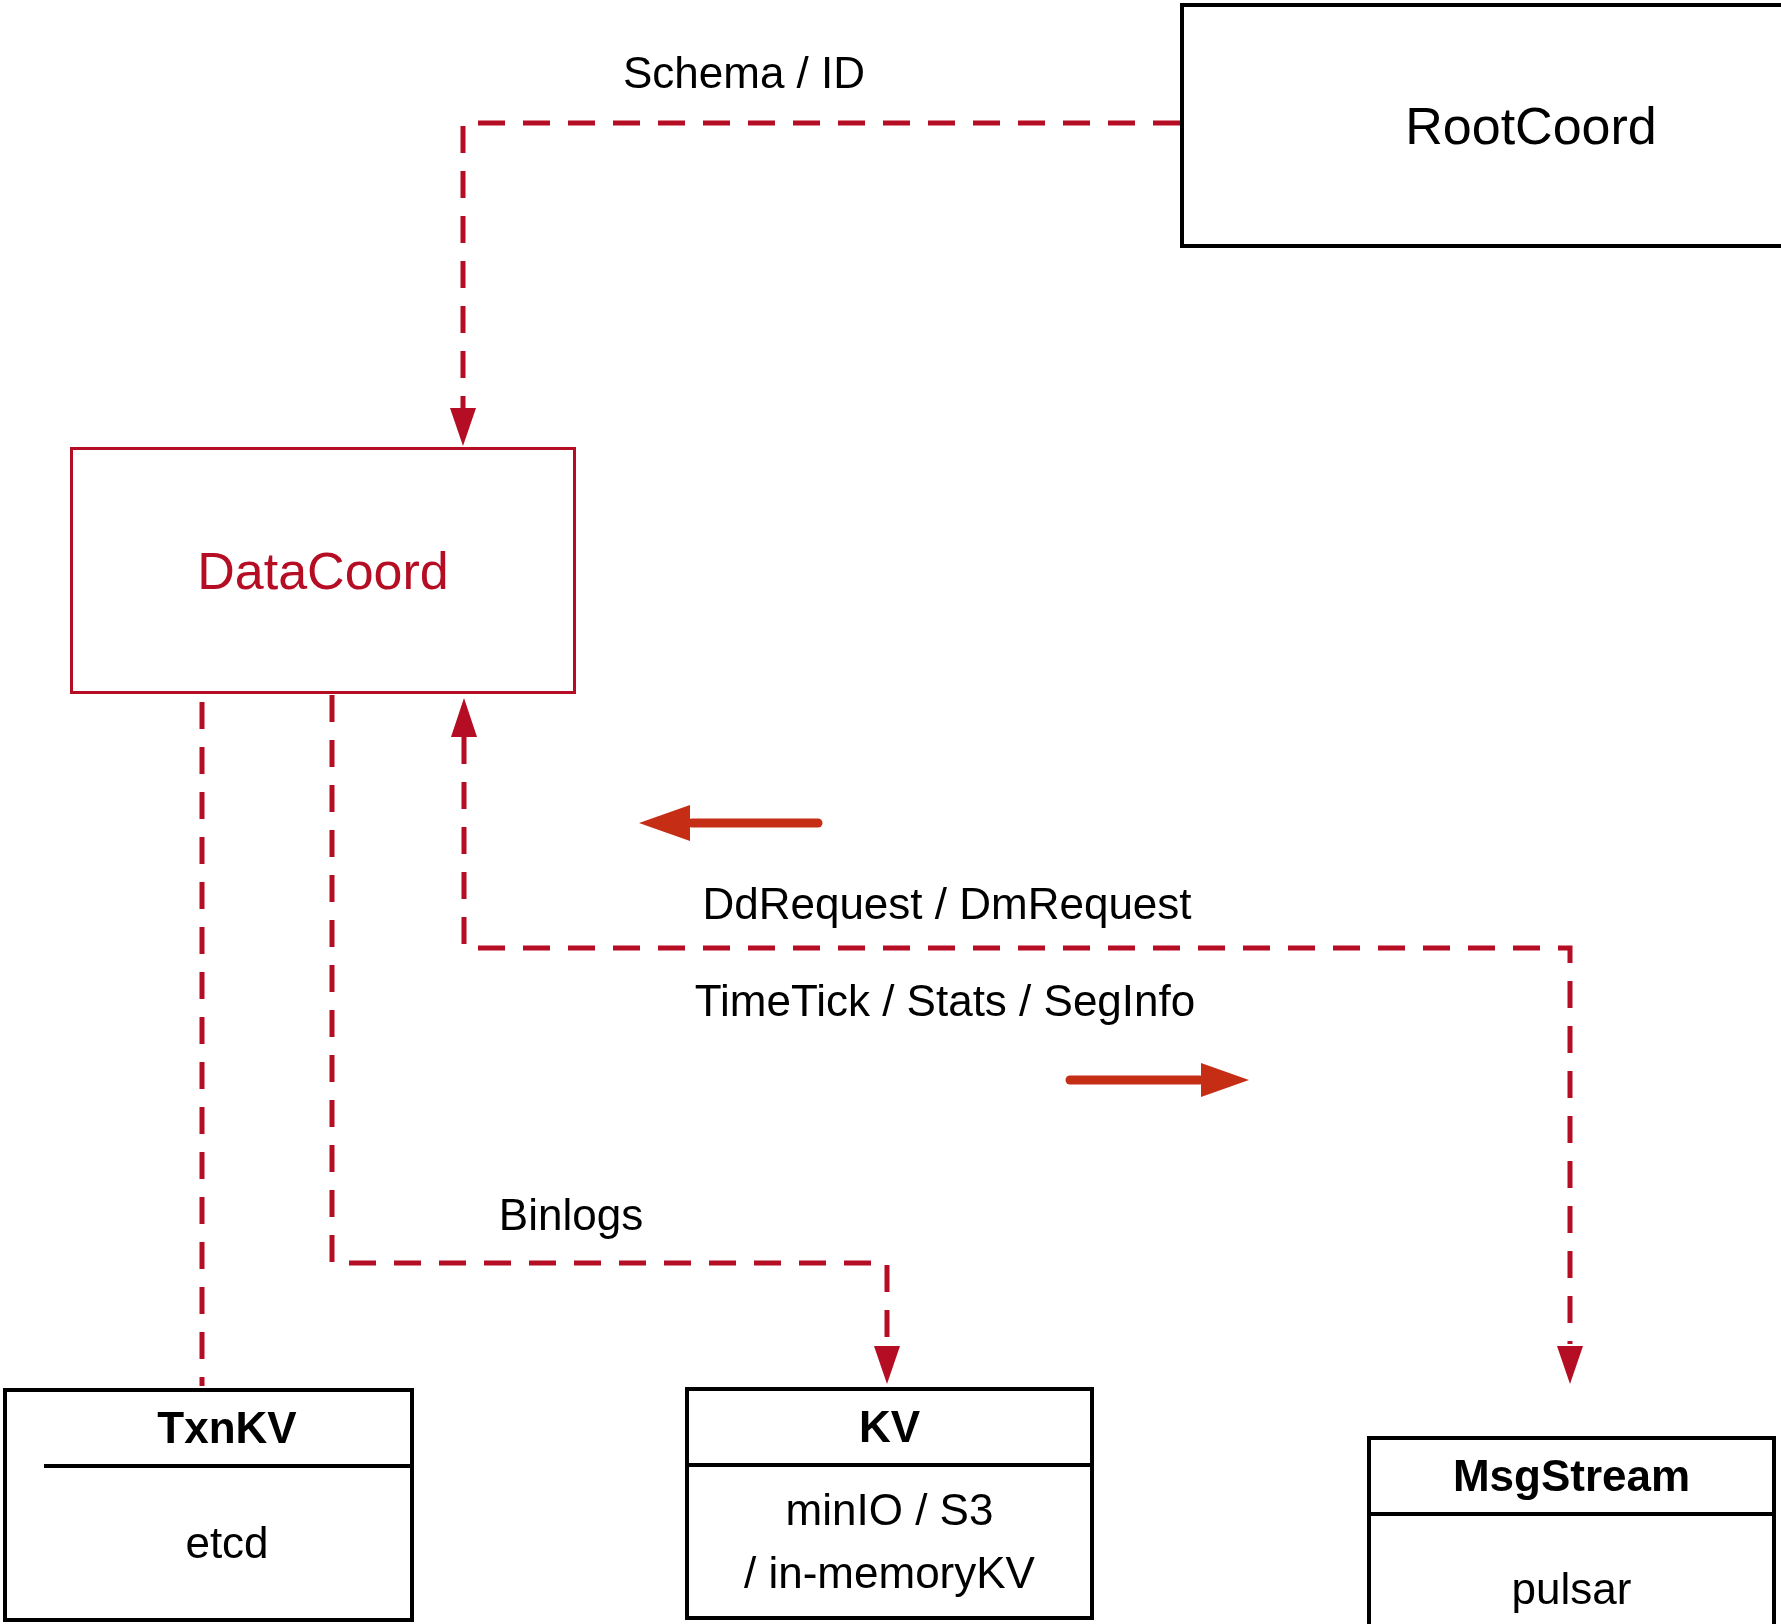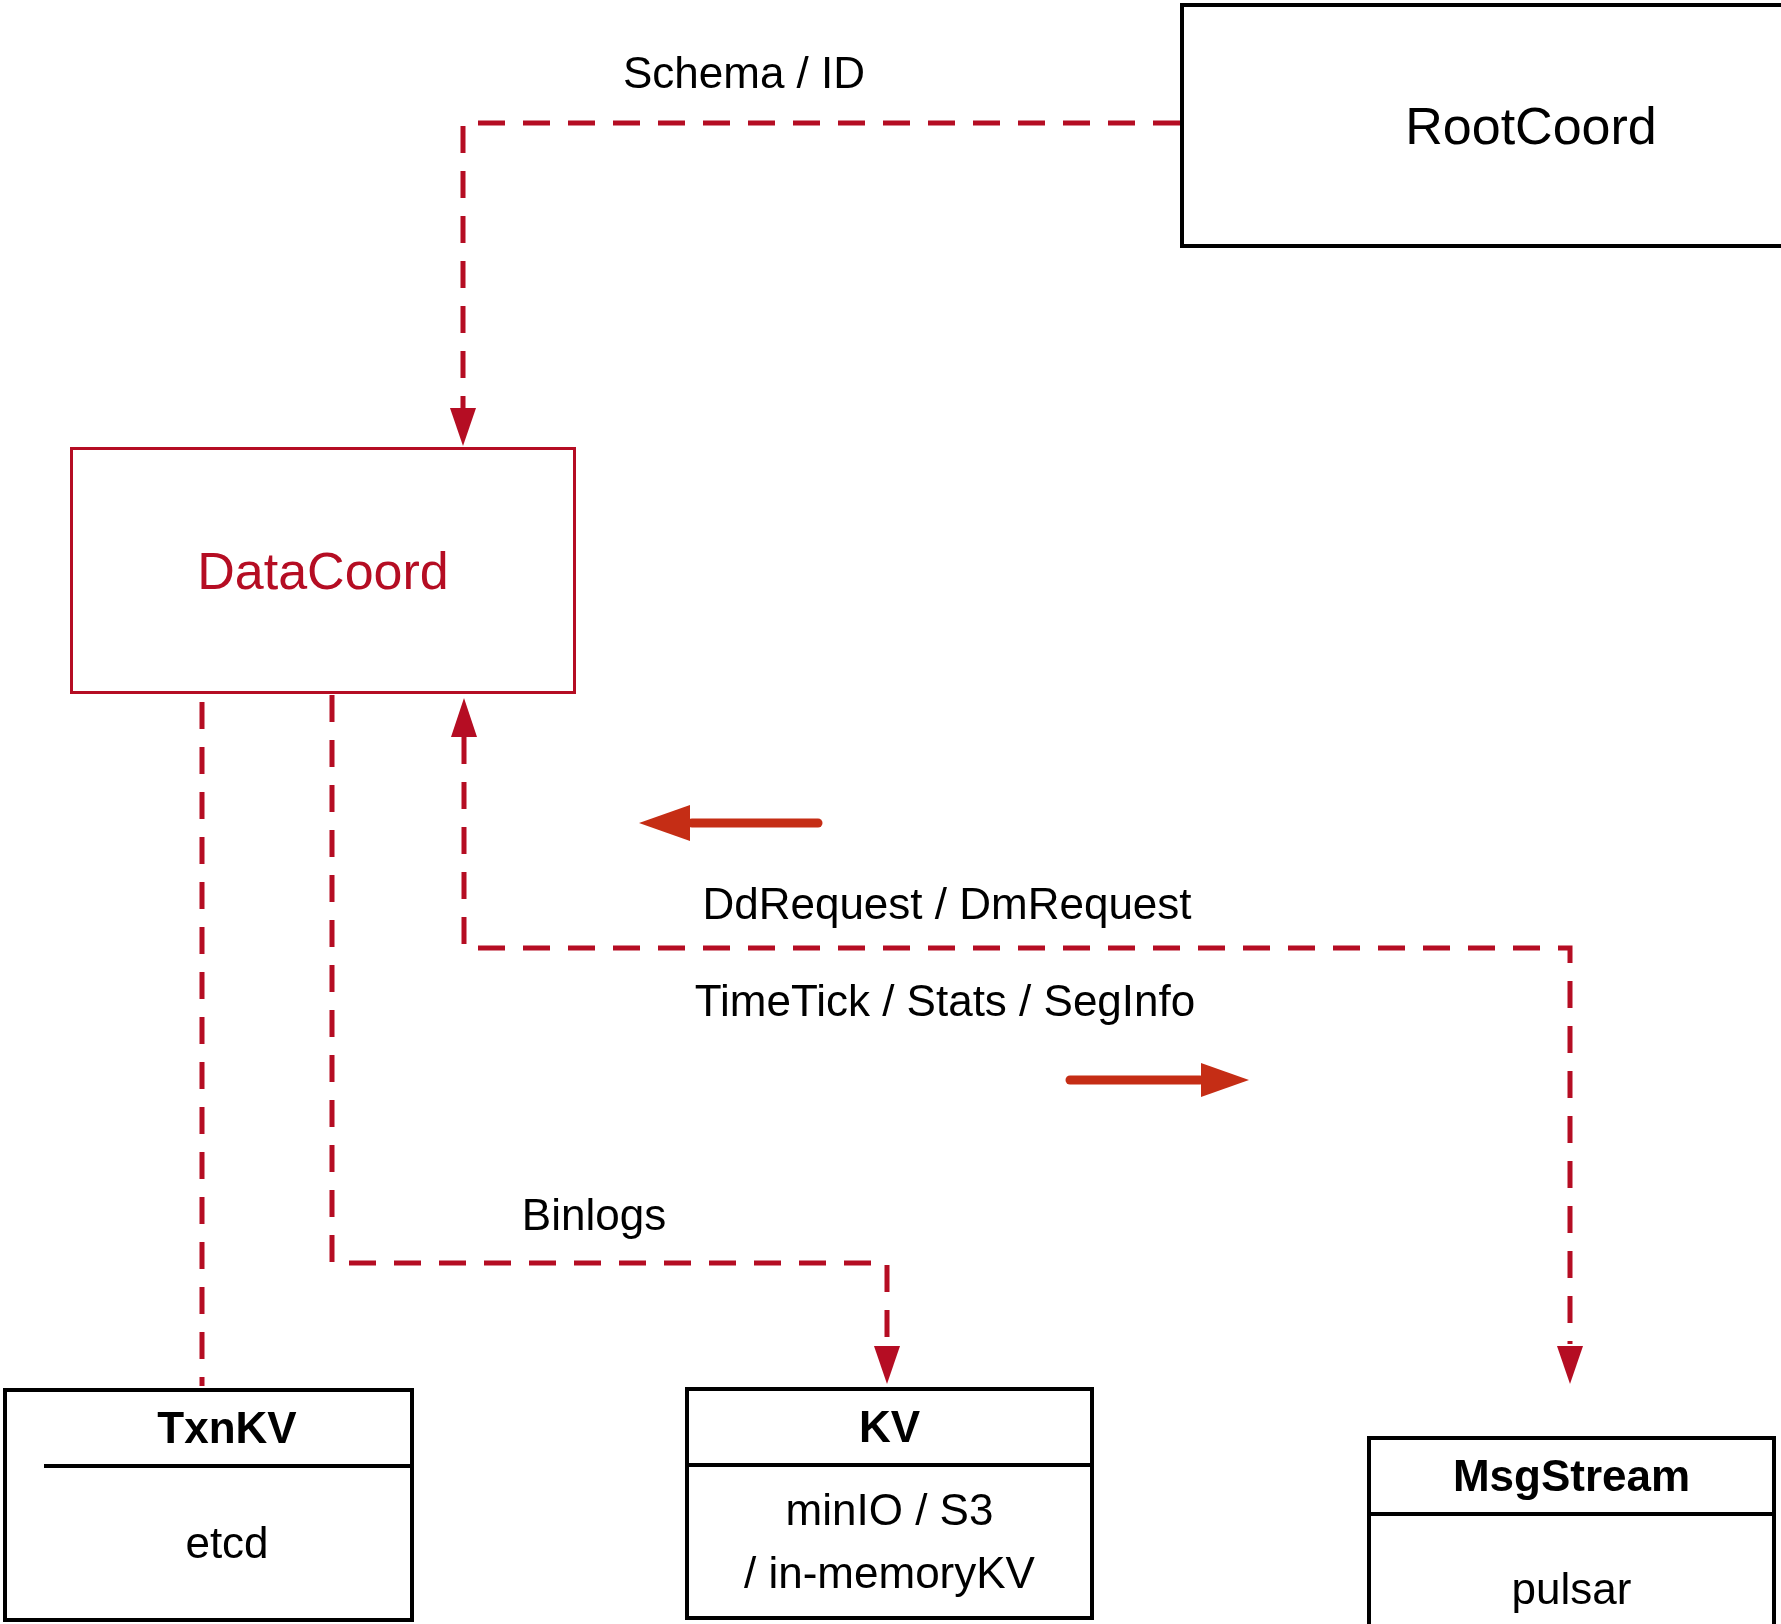--- a/index.html
+++ b/index.html
@@ -60,21 +60,21 @@
     font-size:44px;color:var(--ink);line-height:1.42;
     text-align:center;
   }
   .edge-label{
     position:absolute;transform:translate(-50%,-50%);
     font-size:44px;color:var(--ink);white-space:nowrap;
   }
   #schema-id-label{left:744px;top:65px;margin-top:8px;}
   #ddrequest-label{left:947px;top:904px;}
   #timetick-label{left:945px;top:1001px;}
-  #binlogs-label{left:571px;top:1215px;margin-left:23px;}
+  #binlogs-label{left:571px;top:1215px;}
 </style>
 </head>
 <body>
 
 <div id="canvas">
 
   <svg id="connectors" viewBox="0 0 1781 1624" xmlns="http://www.w3.org/2000/svg">
 
     <path class="dashline" d="M1180 123 H463 V408"></path>
     <polygon class="dashhead" points="463,446 450,408 476,408"></polygon>

